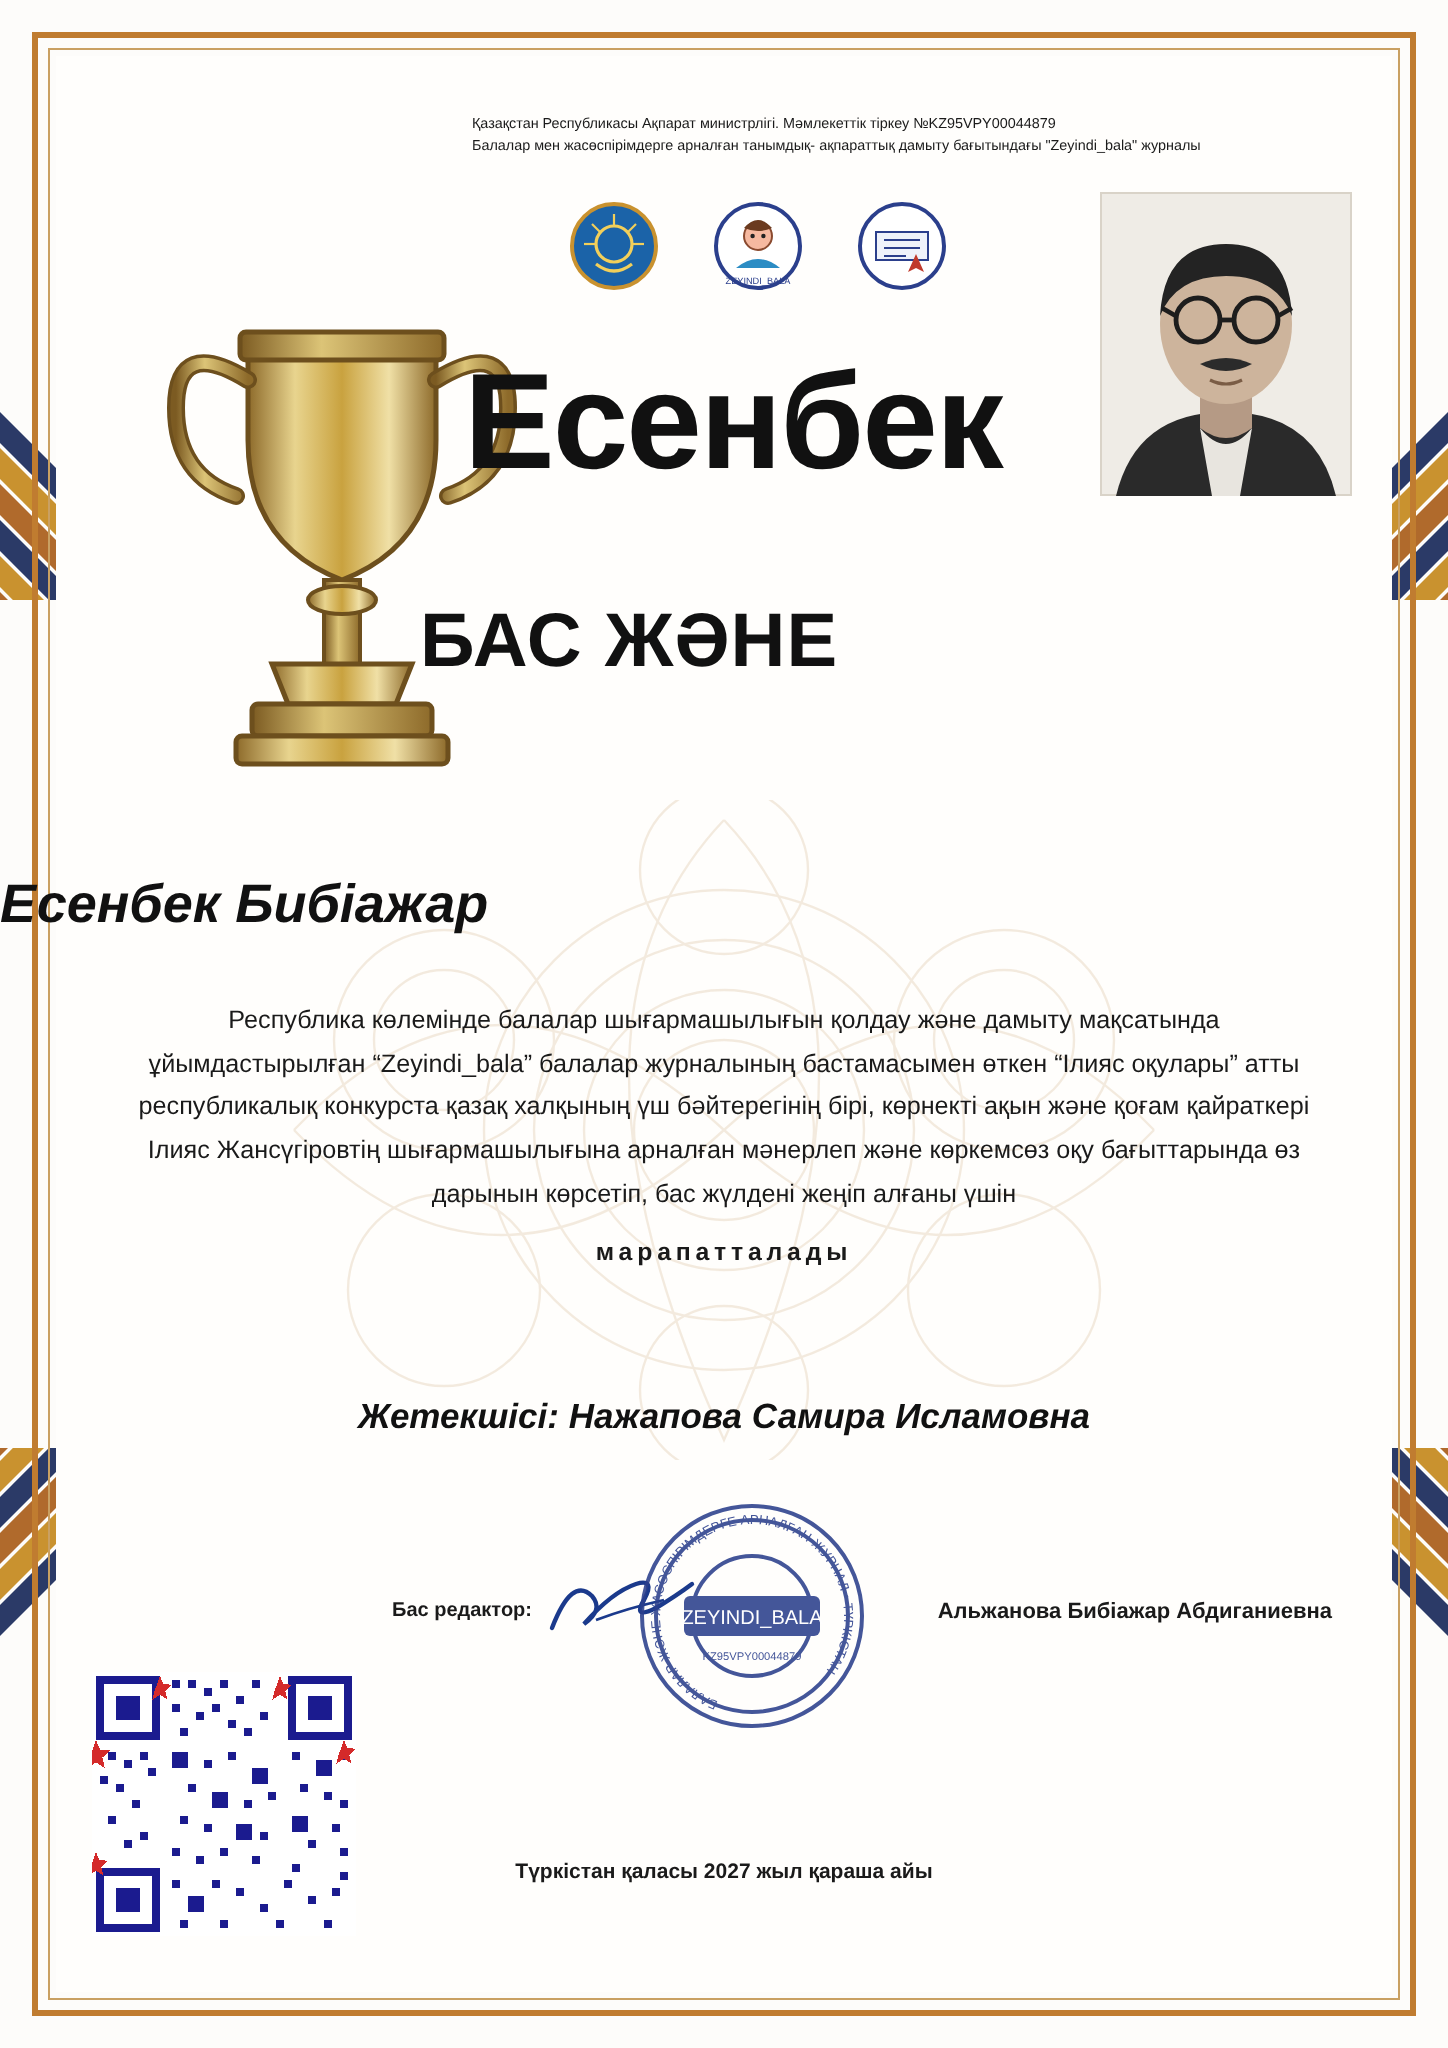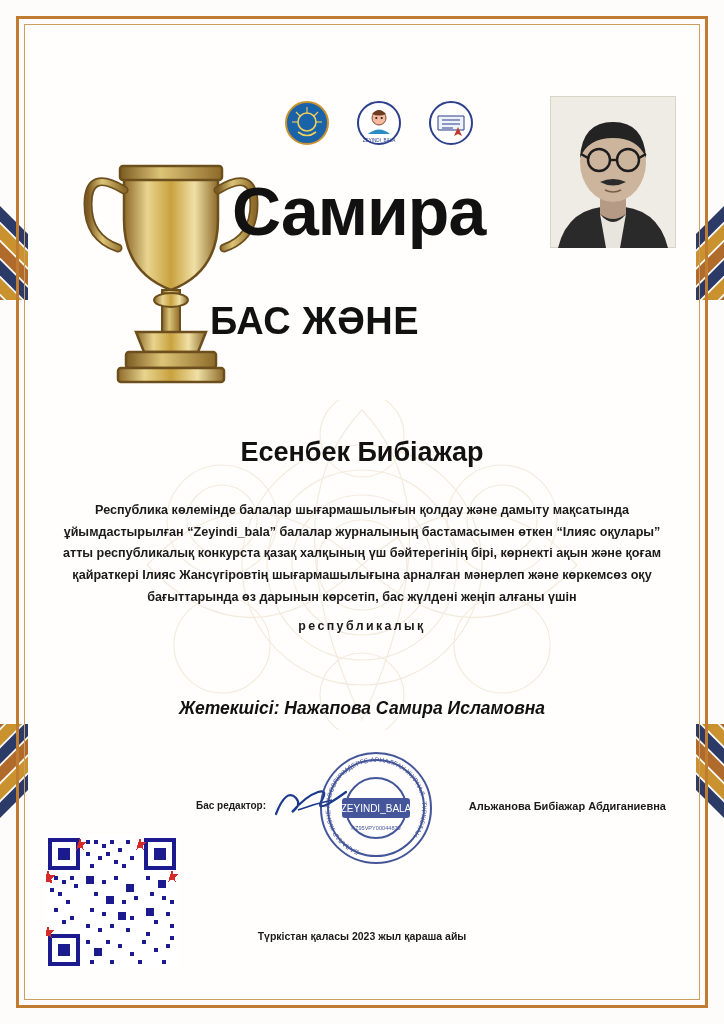--- a/index.html
+++ b/index.html
@@ -145,35 +145,36 @@
     font-weight: bold;
     color: #111;
     letter-spacing: 0.5px;
     z-index: 7;
   }
   .recipient {
     position: absolute;
     top: 437px;
     left: 0;
     width: 724px;
-    text-align: center;
+    text-align: left;
     font-size: 27px;
     font-weight: bold;
+    font-style: italic;
     color: #111;
     z-index: 7;
   }
   .body-text {
     position: absolute;
     top: 500px;
     left: 62px;
     width: 600px;
     text-align: center;
     font-size: 12.6px;
     line-height: 1.72;
-    font-weight: bold;
+    font-weight: normal;
     color: #1a1a1a;
     z-index: 7;
   }
   .awarded {
     position: absolute;
     top: 619px;
     left: 0;
     width: 724px;
     text-align: center;
     font-size: 12.4px;
@@ -326,20 +327,22 @@
       <path d="M235 10 Q330 110 235 320 Q140 110 235 10"></path>
     </g>
   </svg>
 
   <div class="frame-outer"></div>
   <div class="frame-inner"></div>
 
   <div class="content">
 
     <div class="ministry">
+      <div>Қазақстан Республикасы Ақпарат министрлігі. Мәмлекеттік тіркеу №KZ95VPY00044879</div>
+      <div>Балалар мен жасөспірімдерге арналған танымдық- ақпараттық дамыту бағытындағы "Zeyindi_bala" журналы</div>
     </div>
 
     <div class="emblems">
       <svg class="emblem" viewBox="0 0 46 46">
         <circle cx="23" cy="23" r="21" fill="#1b63a8" stroke="#c9922f" stroke-width="2"></circle>
         <circle cx="23" cy="22" r="9" fill="none" stroke="#f2cf5a" stroke-width="1.6"></circle>
         <g stroke="#f2cf5a" stroke-width="1.1">
           <line x1="23" y1="7" x2="23" y2="13"></line>
           <line x1="12" y1="12" x2="16" y2="16"></line>
           <line x1="34" y1="12" x2="30" y2="16"></line>
@@ -418,25 +421,25 @@
       <path d="M142 40 q36 -22 36 14 q0 34 -30 44" fill="none" stroke="url(#goldgrad2)" stroke-width="5.5" stroke-linecap="round"></path>
 
       <path d="M86 140 h18 v42 h-18z" fill="url(#goldgrad2)" stroke="#6d4f1d" stroke-width="2"></path>
       <ellipse cx="95" cy="150" rx="17" ry="7" fill="url(#goldgrad)" stroke="#6d4f1d" stroke-width="2"></ellipse>
 
       <path d="M60 182 h70 l-8 20 h-54z" fill="url(#goldgrad)" stroke="#6d4f1d" stroke-width="2.5"></path>
       <rect x="50" y="202" width="90" height="16" rx="3" fill="url(#goldgrad2)" stroke="#6d4f1d" stroke-width="2.5"></rect>
       <rect x="42" y="218" width="106" height="14" rx="3" fill="url(#goldgrad)" stroke="#6d4f1d" stroke-width="2.5"></rect>
     </svg>
 
-    <div class="diploma-title">Самира</div>
+    <div class="diploma-title">Есенбек</div>
     <div class="grand-prize">БАС ЖӘНЕ</div>
     <div class="recipient">Есенбек Бибіажар</div>
     <div class="body-text">Республика көлемінде балалар шығармашылығын қолдау және дамыту мақсатында ұйымдастырылған “Zeyindi_bala” балалар журналының бастамасымен өткен “Ілияс оқулары” атты республикалық конкурста қазақ халқының үш бәйтерегінің бірі, көрнекті ақын және қоғам қайраткері Ілияс Жансүгіровтің шығармашылығына арналған мәнерлеп және көркемсөз оқу бағыттарында өз дарынын көрсетіп, бас жүлдені жеңіп алғаны үшін</div>
-    <div class="awarded">республикалық</div>
+    <div class="awarded">марапатталады</div>
     <div class="supervisor">
       <span>Жетекшісі:</span>
       <span>Нажапова Самира Исламовна</span>
     </div>
 
     <div class="sig-role">Бас редактор:</div>
     <div class="sig-name">Альжанова Бибіажар Абдиганиевна</div>
 
     <svg class="signature" viewBox="0 0 100 44">
       <path d="M4 34 q10 -26 20 -16 q6 7 -4 14 q14 -16 26 -20 q10 -3 4 8 q-6 10 6 4 q10 -6 18 -12" fill="none" stroke="#1b3a8c" stroke-width="2.2" stroke-linecap="round"></path>
@@ -451,21 +454,21 @@
       </g>
       <path id="stamparc" d="M58 104 a46 46 0 1 1 0.1 0" fill="none"></path>
       <text font-size="6.6" fill="#2b3f8c" font-family="Liberation Sans, sans-serif">
         <textPath href="#stamparc" startOffset="6%">БАЛАЛАР ЖӘНЕ ЖАСӨСПІРІМДЕРГЕ АРНАЛҒАН ЖУРНАЛ • ТҮРКІСТАН</textPath>
       </text>
       <rect x="24" y="48" width="68" height="20" rx="3" fill="#2b3f8c"></rect>
       <text x="58" y="62" font-size="10" text-anchor="middle" fill="#ffffff" font-family="Liberation Sans, sans-serif">ZEYINDI_BALA</text>
       <text x="58" y="80" font-size="5.6" text-anchor="middle" fill="#2b3f8c" font-family="Liberation Sans, sans-serif">KZ95VPY00044879</text>
     </svg>
 
-    <div class="footer-city">Түркістан қаласы 2023 жыл қараша айы</div>
+    <div class="footer-city">Түркістан қаласы 2027 жыл қараша айы</div>
 
     <svg class="qr" viewBox="0 0 33 33" shape-rendering="crispEdges">
       <rect width="33" height="33" fill="#ffffff"></rect>
       <g fill="#1b1b8f">
         <path d="M1 1h7v7h-7z" fill="none" stroke="#1b1b8f" stroke-width="1"></path>
         <rect x="3" y="3" width="3" height="3"></rect>
         <path d="M25 1h7v7h-7z" fill="none" stroke="#1b1b8f" stroke-width="1"></path>
         <rect x="27" y="3" width="3" height="3"></rect>
         <path d="M1 25h7v7h-7z" fill="none" stroke="#1b1b8f" stroke-width="1"></path>
         <rect x="3" y="27" width="3" height="3"></rect>

